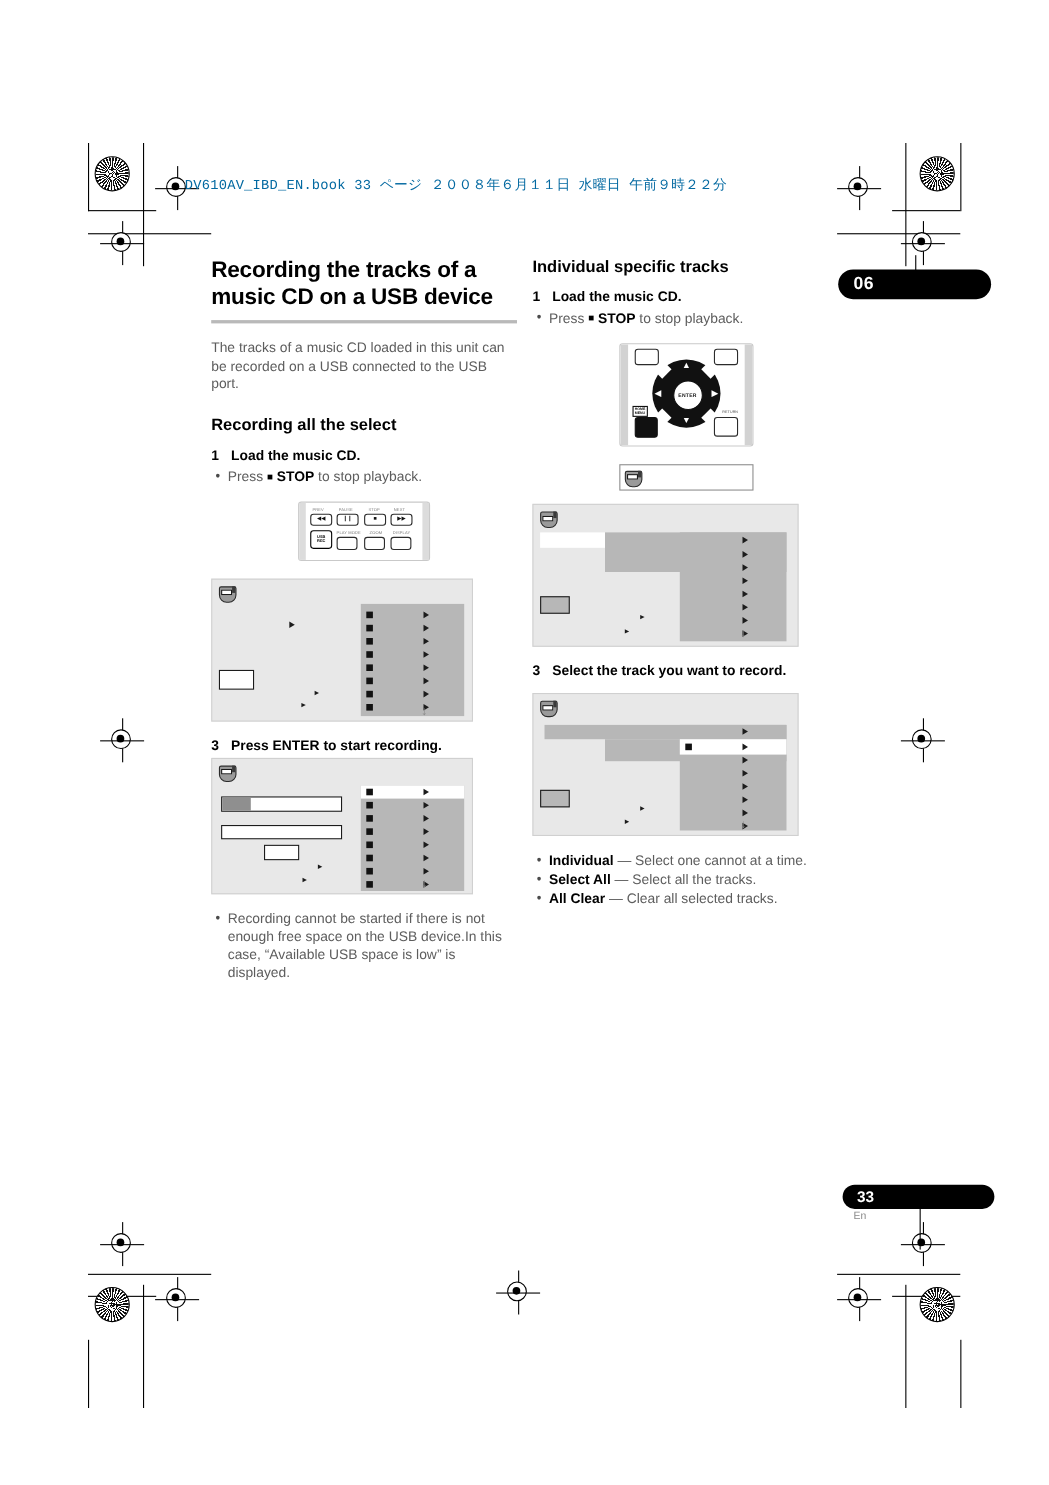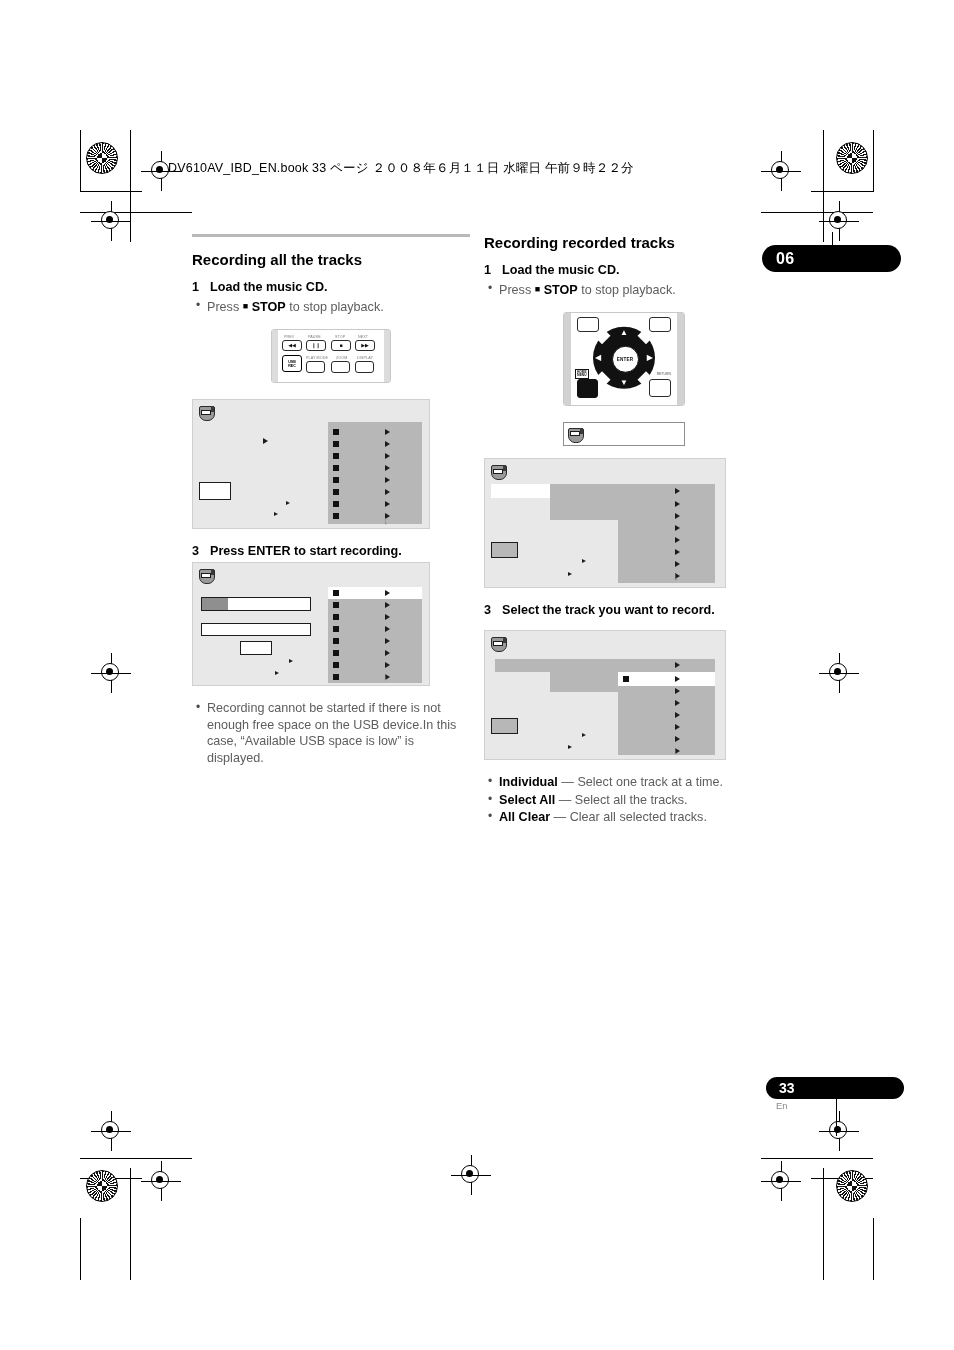--- a/index.html
+++ b/index.html
@@ -34,22 +34,22 @@
     border: 1.5px solid #000; border-radius: 50%; background: #fff; box-sizing: border-box;
   }
   .reg-target i::after {
     content: ""; position: absolute; left: 4px; top: 4px; width: 7px; height: 7px;
     background: #000; border-radius: 50%;
   }
 
   
   .file-info {
     position: absolute; left: 168px; top: 160px;
-    font-family: Liberation Sans, sans-serif;
-    font-size: 12.5px; color: #000000; letter-spacing: .2px; white-space: nowrap;
+    font-family: Liberation Mono, monospace;
+    font-size: 12.5px; color: #0369a1; letter-spacing: .2px; white-space: nowrap;
   }
 
   
   .page { position: absolute; left: 0; top: 0; width: 954px; height: 1350px; }
   .col-left  { position: absolute; left: 192px; top: 234px; width: 278px; }
   .col-right { position: absolute; left: 484px; top: 234px; width: 280px; }
 
   h1.sec-title {
     font-size: 20.5px; line-height: 24px; font-weight: bold; color: #000;
     margin: 0 0 9px 0; letter-spacing: -0.2px;
@@ -322,24 +322,26 @@
 <div class="file-info">DV610AV_IBD_EN.book   33 ページ   ２００８年６月１１日   水曜日   午前９時２２分</div>
 
 <div class="chapter-tab">
   <span>06</span>
 </div>
 
 <div class="page">
 
   <div class="col-left">
 
+    <h1 class="sec-title">Recording the tracks of a music CD on a USB device</h1>
     <div class="rule"></div>
 
-
-    <h2 class="sub-title">Recording all the tracks</h2>
+    <p class="intro">The tracks of a music CD loaded in this unit can be recorded on a USB connected to the USB port.</p>
+
+    <h2 class="sub-title">Recording all the select</h2>
 
     <div class="step">
       <span class="num">1</span>
       <span>Load the music CD.</span>
     </div>
     <ul class="bullets">
       <li><span>Press</span>
         <span class="sq">■</span>
         <b>STOP</b>
         <span>to stop playback.</span></li>
@@ -454,21 +456,21 @@
       <div class="down-arrow" style="left:190px; top:108px;">↓</div>
     </div>
 
     <ul class="bullets">
       <li>Recording cannot be started if there is not enough free space on the USB device.In this case, “Available USB space is low” is displayed.</li>
     </ul>
   </div>
 
   <div class="col-right">
 
-    <h2 class="sub-title right-first">Recording recorded tracks</h2>
+    <h2 class="sub-title right-first">Individual specific tracks</h2>
 
     <div class="step">
       <span class="num">1</span>
       <span>Load the music CD.</span>
     </div>
     <ul class="bullets">
       <li><span>Press</span>
         <span class="sq">■</span>
         <b>STOP</b>
         <span>to stop playback.</span></li>
@@ -567,21 +569,21 @@
       <div class="mark-tri" style="left:190px; top:81px;"></div>
       <div class="mark-tri" style="left:190px; top:93px;"></div>
       <div class="mark-tri" style="left:190px; top:105px;"></div>
       <div class="mark-tri" style="left:190px; top:117px;"></div>
       <div class="down-arrow" style="left:188px; top:114px;">↓</div>
     </div>
 
     <ul class="bullets">
       <li><b>Individual</b>
         <span>—</span>
-        <span>Select one track at a time.</span></li>
+        <span>Select one cannot at a time.</span></li>
       <li><b>Select All</b>
         <span>—</span>
         <span>Select all the tracks.</span></li>
       <li><b>All Clear</b>
         <span>—</span>
         <span>Clear all selected tracks.</span></li>
     </ul>
   </div>
 </div>
 

